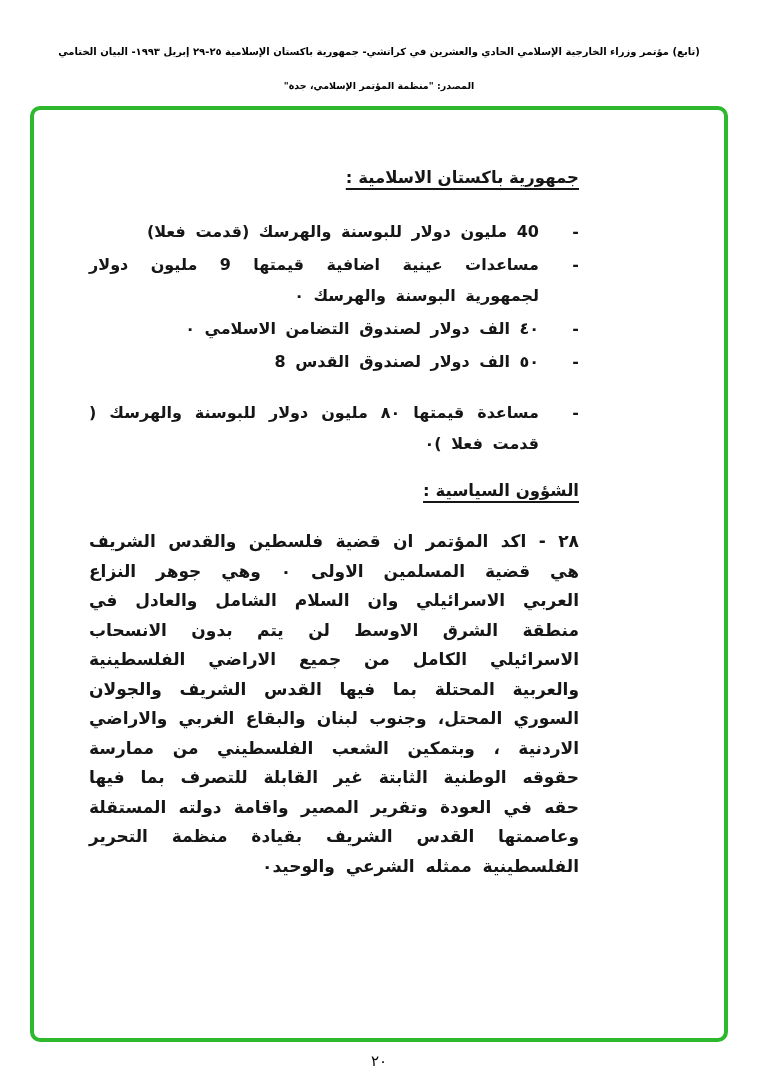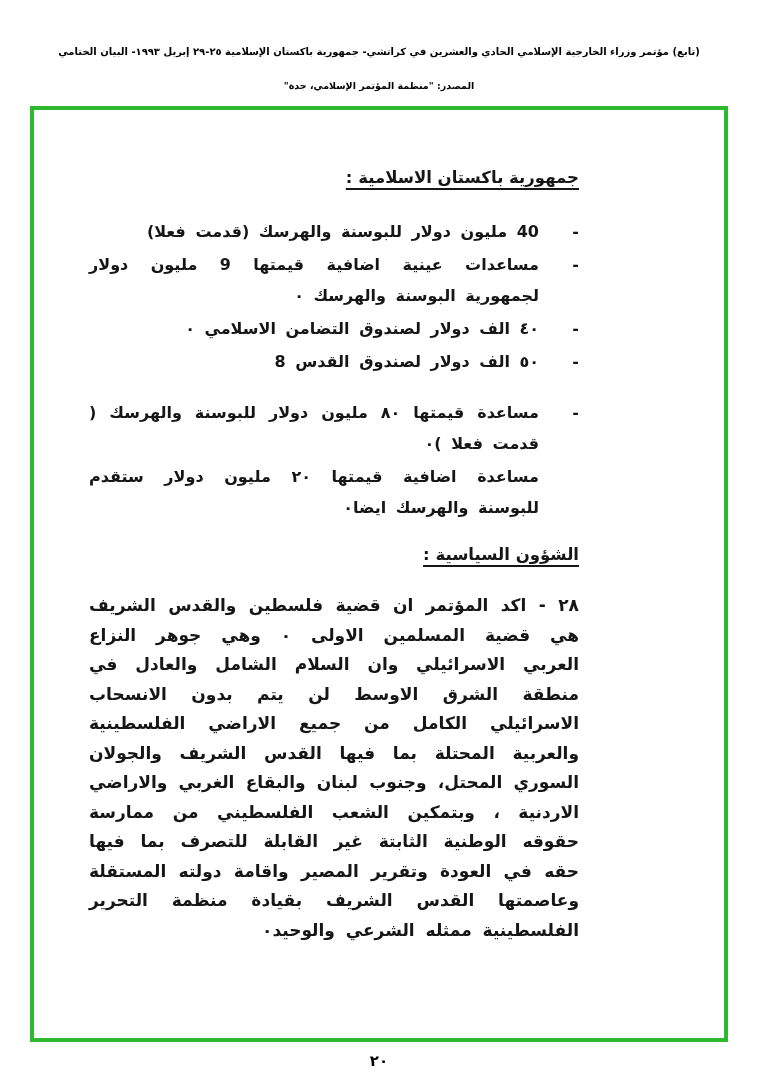--- a/index.html
+++ b/index.html
@@ -36,21 +36,21 @@
     color: #000;
   }
 
   .scan-frame {
     position: absolute;
     top: 106px;
     right: 30px;
     width: 698px;
     height: 936px;
     border: 4px solid #2eb82e;
-    border-radius: 0;
+    border-radius: 10px;
     background: #ffffff;
   }
 
   .doc-content {
     position: absolute;
     top: 56px;
     right: 145px;
     left: 55px;
     font-weight: bold;
   }
@@ -95,21 +95,21 @@
     word-spacing: 5px;
   }
 
   .page-number {
     position: absolute;
     top: 1052px;
     right: 0;
     left: 0;
     text-align: center;
     font-size: 15px;
-    font-weight: bold;
+    font-weight: normal;
     color: #000;
   }
 </style>
 </head>
 <body>
 
 <div class="top-header">(تابع) مؤتمر وزراء الخارجية الإسلامي الحادي والعشرين في كراتشي- جمهورية باكستان الإسلامية ٢٥-٢٩ إبريل ١٩٩٣- البيان الختامي</div>
 
 <div class="source-line">المصدر: "منظمة المؤتمر الإسلامي، جدة"</div>
 
@@ -136,24 +136,20 @@
         <span class="bullet-text">٥٠ الف دولار لصندوق القدس 8</span>
       </div>
     </div>
 
     <div class="section section-iran">
 
       <div class="bullet-row">
         <span class="dash">-</span>
         <span class="bullet-text">مساعدة قيمتها ٨٠ مليون دولار للبوسنة والهرسك ( قدمت فعلا )٠</span>
       </div>
-      <div class="bullet-row">
-        <span class="dash"></span>
-        <span class="bullet-text">مساعدة اضافية قيمتها ٢٠ مليون دولار ستقدم للبوسنة والهرسك ايضا٠</span>
-      </div>
     </div>
 
     <div class="section section-political">
       <div class="sec-heading">الشؤون السياسية :</div>
 
       <p class="para">٢٨ -  اكد المؤتمر ان قضية فلسطين والقدس الشريف هي قضية المسلمين الاولى ٠ وهي جوهر النزاع العربي الاسرائيلي وان السلام الشامل والعادل في منطقة الشرق الاوسط لن يتم بدون الانسحاب الاسرائيلي الكامل من جميع الاراضي الفلسطينية والعربية المحتلة بما فيها القدس الشريف والجولان السوري المحتل، وجنوب لبنان والبقاع الغربي والاراضي الاردنية ، وبتمكين الشعب الفلسطيني من ممارسة حقوقه الوطنية الثابتة غير القابلة للتصرف بما فيها حقه في العودة وتقرير المصير واقامة دولته المستقلة وعاصمتها القدس الشريف بقيادة منظمة التحرير الفلسطينية ممثله الشرعي والوحيد٠</p>
     </div>
 
   </div>
 </div>

